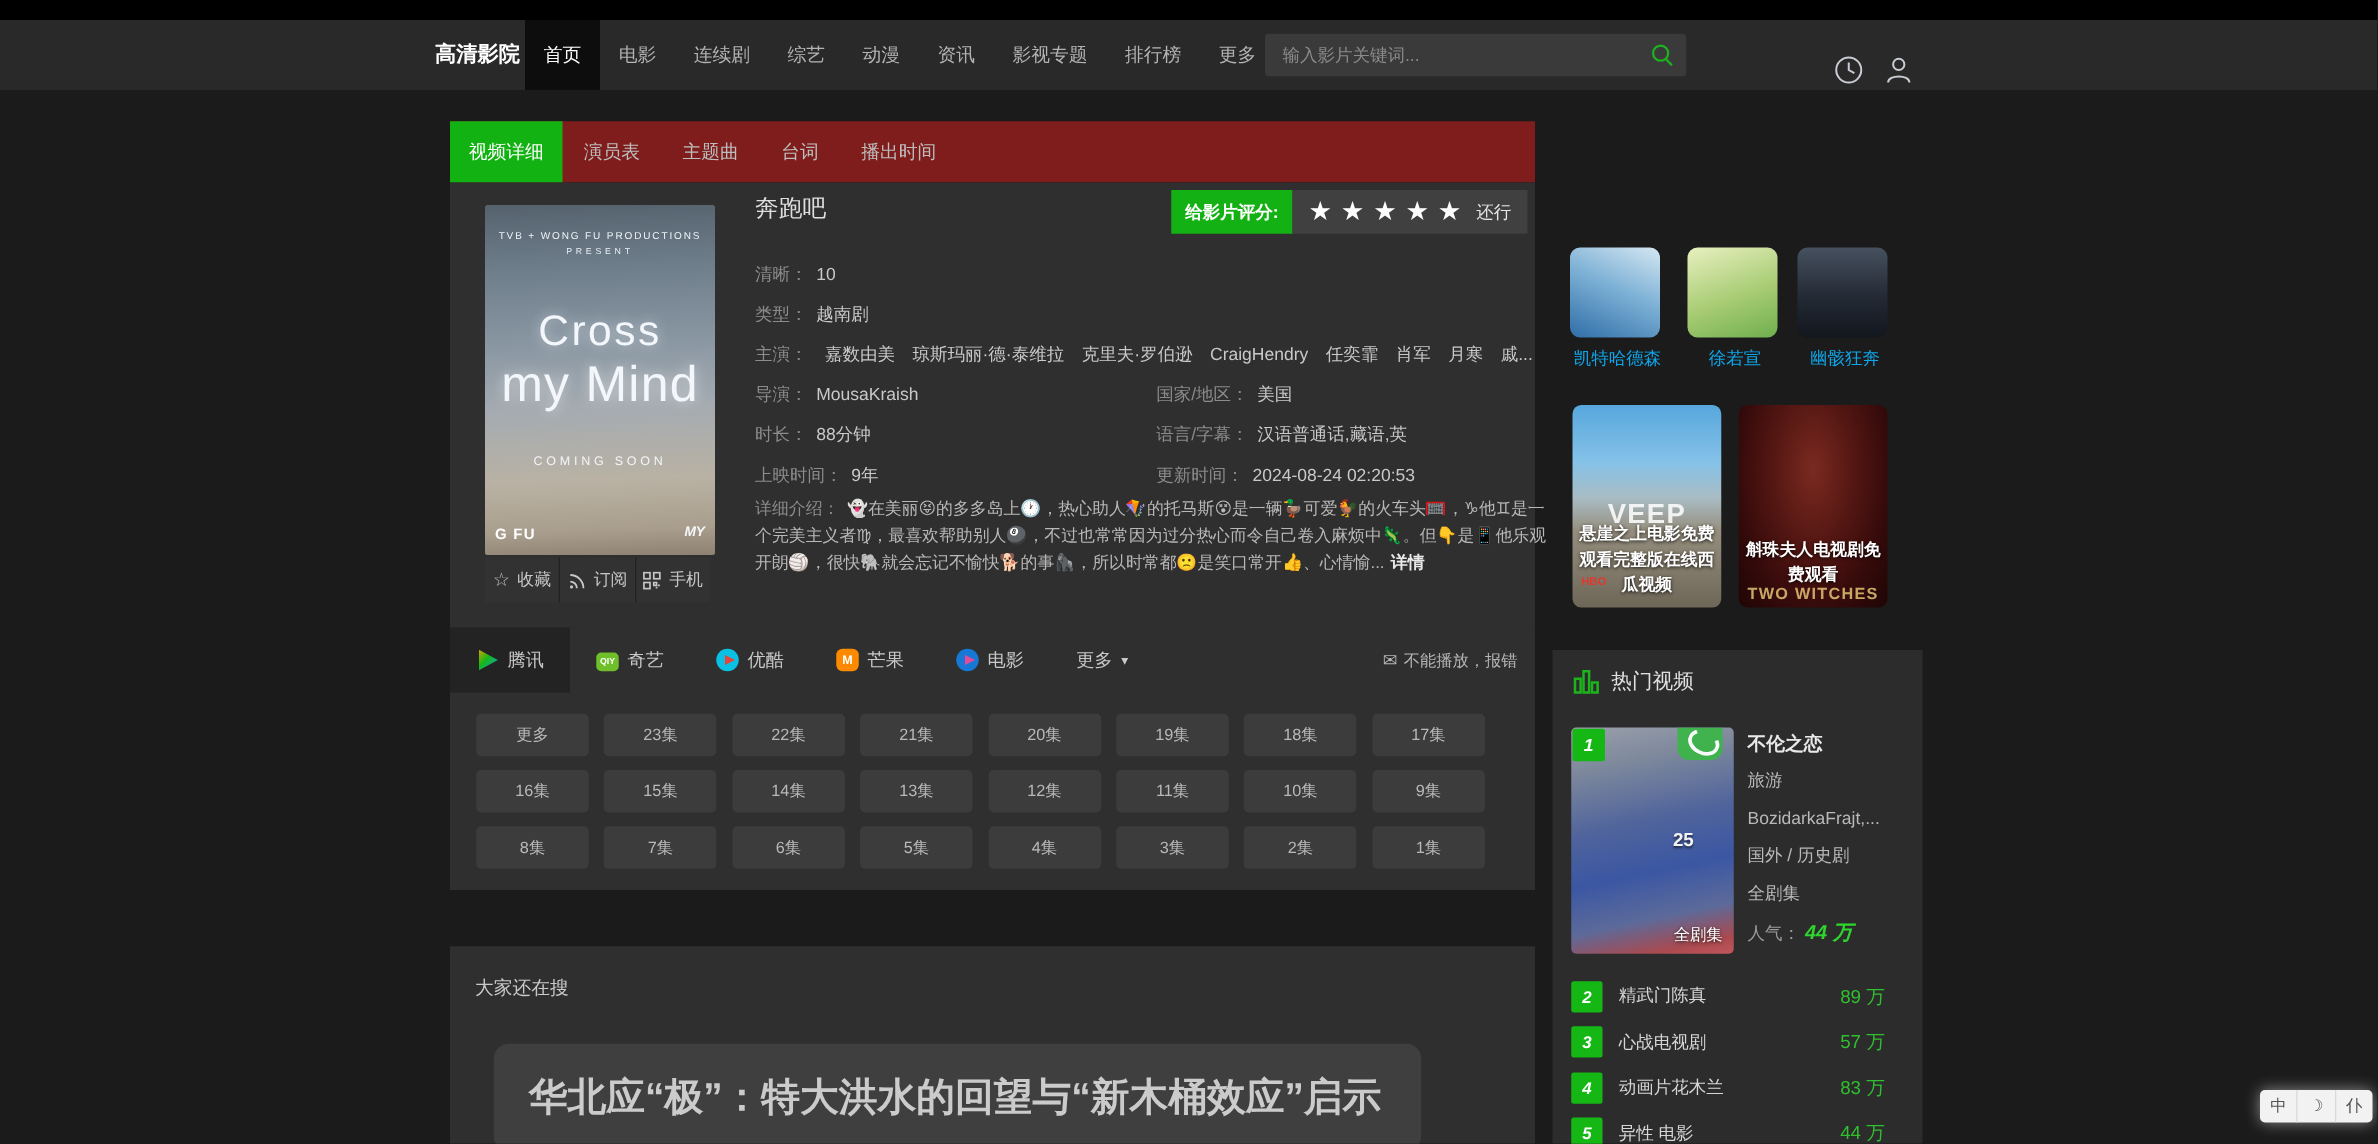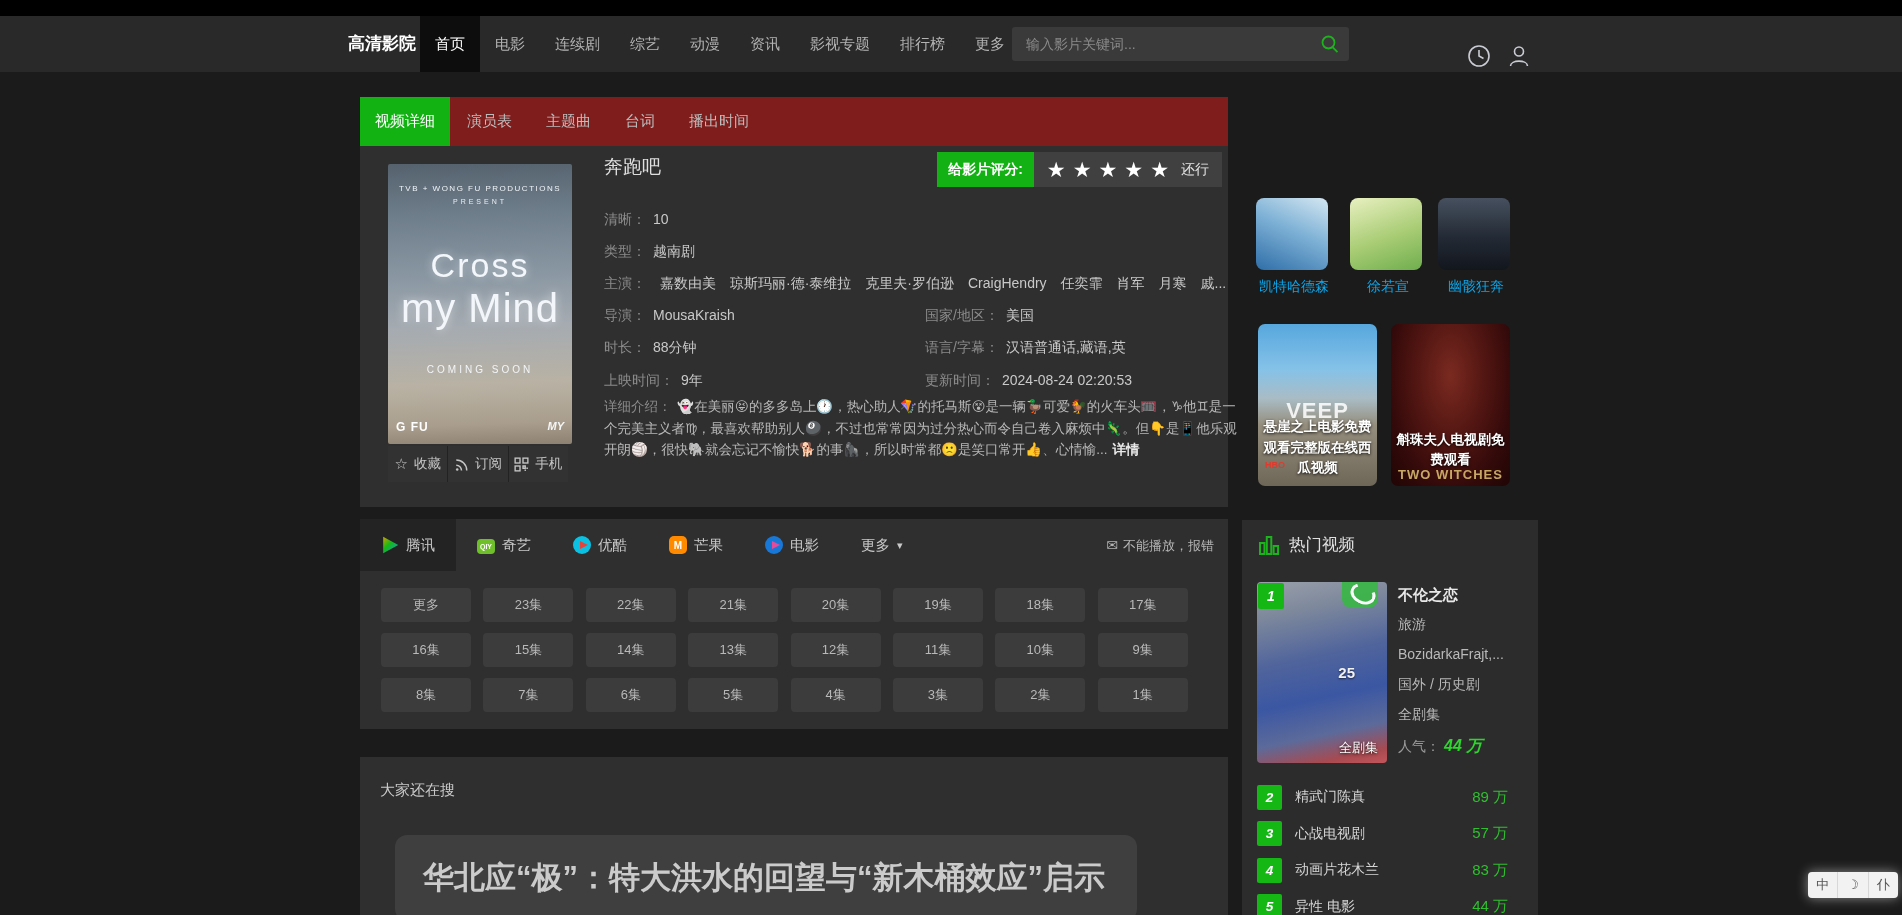--- a/index.html
+++ b/index.html
@@ -62,21 +62,21 @@
   .val { color:#c9c9c9; margin-left:7px; }
   .r-clarity { top:65px; } .r-type { top:97px; } .r-cast { top:129px; }
   .r-d1 { top:161px; } .r-d2 { top:193px; } .r-d3 { top:226px; }
   .col2 { position:absolute; left:321px; top:0; }
   .cast-item { color:#c9c9c9; margin-left:14px; text-decoration:none; cursor:pointer; }
   .intro { position:absolute; left:0; top:250px; width:640px; font-size:13.5px; line-height:21.5px; color:#b8b8b8; }
   .intro .lbl { margin-right:6px; }
   .intro-more { color:#e9e9e9; font-weight:bold; margin-left:5px; cursor:pointer; }
 
   
-  .panel-sources { top:519px; height:210px; background:#2f2f2f; }
+  .panel-sources { top:502px; height:210px; background:#2f2f2f; }
   .src-bar { position:relative; height:52px; display:flex; }
   .src-tab { display:flex; align-items:center; gap:7px; padding:0 21px; font-size:14.5px; color:#c9c9c9; cursor:pointer; }
   .src-tab.active { background:#232323; }
   .src-icon { position:relative; width:18px; height:18px; display:inline-block; }
   .ic-txt { position:absolute; left:0; top:0; width:100%; height:100%; display:flex; align-items:center; justify-content:center; font-size:7px; font-weight:bold; font-style:normal; color:#fff; }
   .ic-txt:empty { display:none; }
   .src-icon.tencent { background:linear-gradient(135deg,#ff9c00 0%,#16b816 45%,#0aa0e8 100%); clip-path:polygon(12% 4%,96% 50%,12% 96%); }
   .src-icon.iqiyi { background:#6fbf2a; border-radius:4px; height:15px; margin-top:2px; }
   .src-icon.youku { background:#0ac1e4; border-radius:50%; }
   .src-icon.youku::after { content:""; position:absolute; left:6.5px; top:4.5px; border-left:8px solid #e8433a; border-top:4.5px solid transparent; border-bottom:4.5px solid transparent; }

